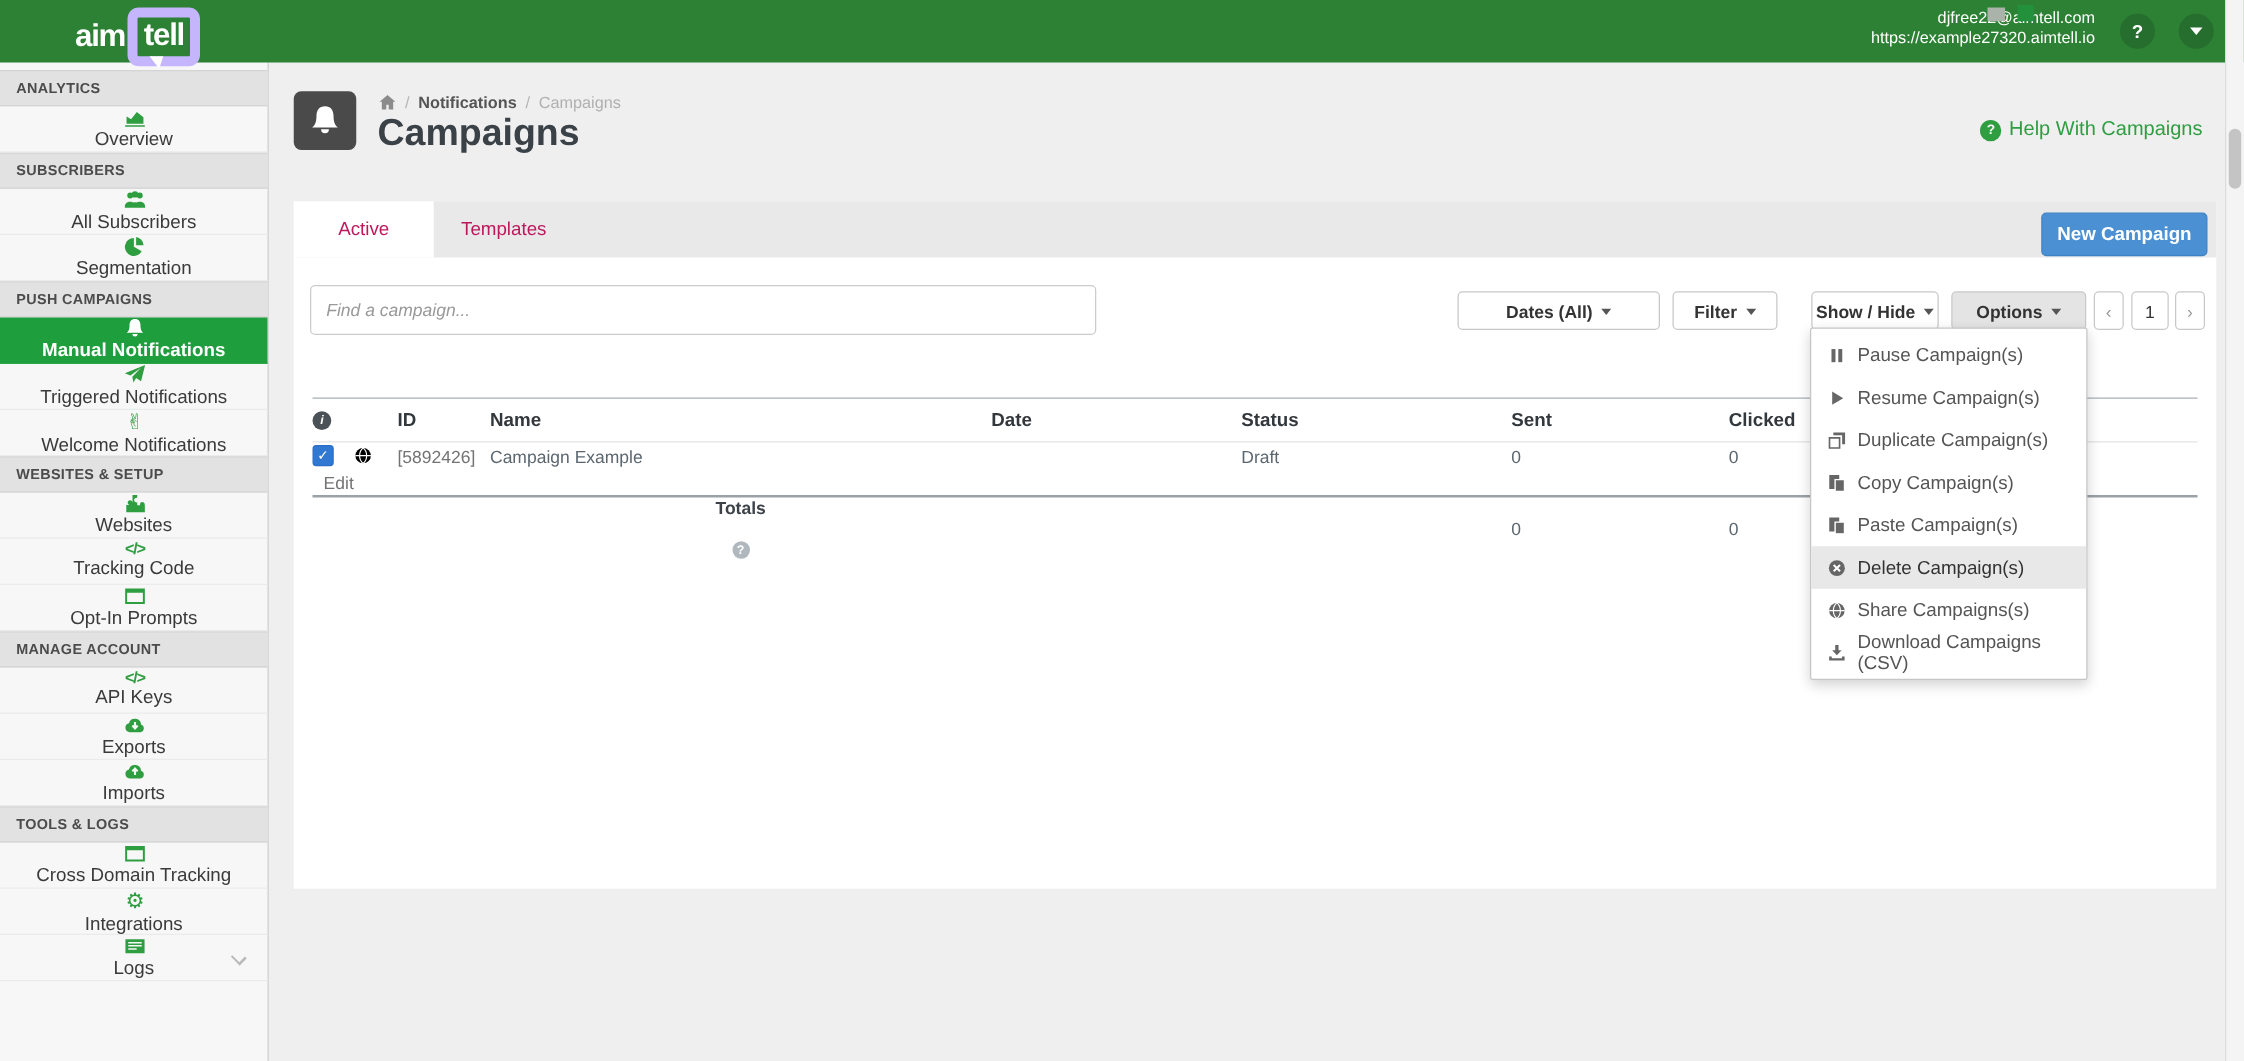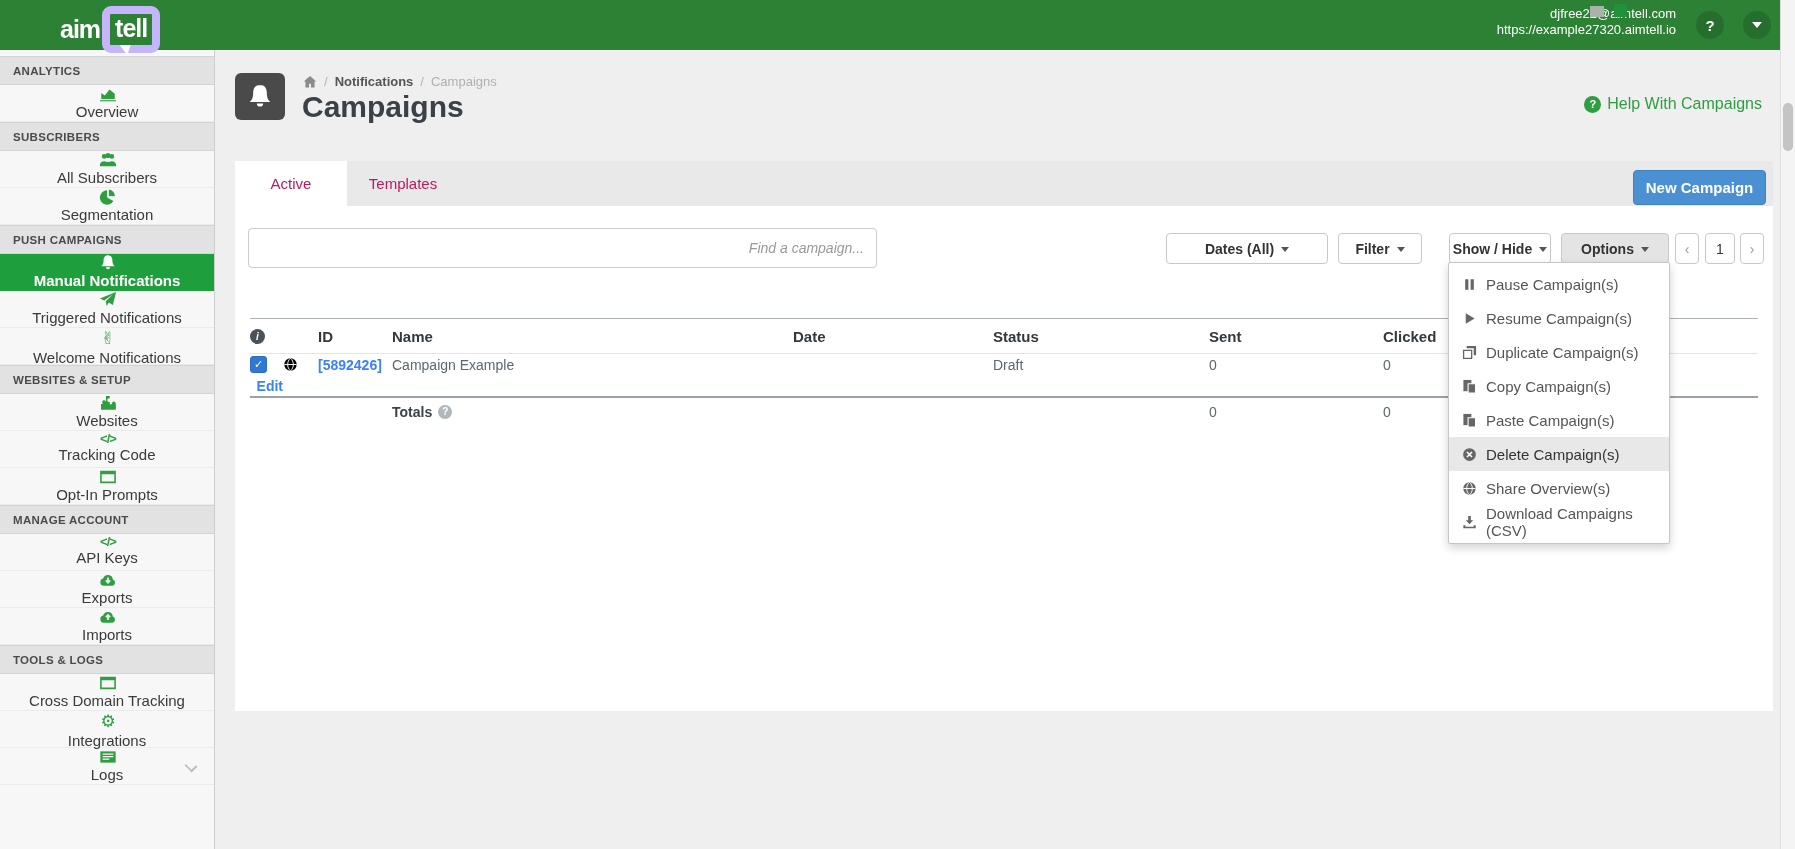--- a/index.html
+++ b/index.html
@@ -67,21 +67,21 @@
   .tab{position:absolute;top:0;height:45px;width:112px;display:flex;align-items:center;justify-content:center;
        font-size:15px;color:#be185d;cursor:pointer;}
   .tab.active{left:0;background:#fff;}
   .tab.inactive{left:112px;}
   .new-campaign{position:absolute;left:1398px;top:9px;width:133px;height:35px;background:#4a90d2;border:1px solid #3f82c4;
                 border-radius:4px;color:#fff;font-size:15px;font-weight:bold;display:flex;align-items:center;
                 justify-content:center;cursor:pointer;box-sizing:border-box;}
 
   .search-input{position:absolute;left:13px;top:67px;width:629px;height:40px;border:1px solid #ccc;border-radius:4px;
                 box-sizing:border-box;padding:0 12px;font-size:14px;font-style:italic;color:#8b5cf6;
-                font-family:"Liberation Sans","DejaVu Sans",sans-serif;text-align:right;}
+                font-family:"Liberation Sans","DejaVu Sans",sans-serif;}
   .search-input::placeholder{color:#999;font-style:italic;}
 
   .btn{position:absolute;top:72px;height:31px;background:#fff;border:1px solid #c8c8c8;border-radius:4px;
        box-sizing:border-box;display:flex;align-items:center;justify-content:center;gap:7px;
        font-size:14px;font-weight:bold;color:#333;cursor:pointer;}
   .caret-down-g{width:0;height:0;border-left:4px solid transparent;border-right:4px solid transparent;
                 border-top:5px solid #555;margin-top:2px;}
   .btn-dates{left:931px;width:162px;}
   .btn-filter{left:1103px;width:84px;}
   .btn-showhide{left:1214px;width:102px;}
@@ -101,22 +101,22 @@
   .ttotals{height:38px;font-size:14px;color:#5c6770;}
   .cell{display:flex;align-items:center;}
   .cell.right{justify-content:flex-end;}
   .info-circle{width:15px;height:15px;border-radius:50%;background:#4a5157;color:#fff;font-size:10px;font-weight:bold;
                display:flex;align-items:center;justify-content:center;font-style:italic;}
   .checkbox{width:15px;height:15px;background:#3178d2;border:1px solid #2a6ec5;border-radius:3px;color:#fff;
             display:flex;align-items:center;justify-content:center;cursor:pointer;}
   .checkbox::after{content:"✓";font-size:11px;font-weight:bold;}
   .globe-icon{color:#8e959c;display:flex;}
   .globe-icon svg{width:15px;height:15px;}
-  .link{color:#3b82f6;cursor:pointer;text-decoration:none;font-weight:bold;}
-  .totals-label{font-weight:bold;color:#3c4248;display:flex;align-items:center;gap:6px;}
+  .link{color:#737373;cursor:pointer;text-decoration:none;}
+  .totals-label{font-weight:bold;color:#3c4248;display:flex;align-items:center;gap:19px;flex-direction:column;}
   .q-circle-gray{width:14px;height:14px;border-radius:50%;background:#b0b7bd;color:#fff;font-size:10px;font-weight:bold;
                  display:flex;align-items:center;justify-content:center;}
 
   
   .menu{position:absolute;left:1213px;top:101px;width:222px;background:#fff;border:1px solid #c6c6c6;border-radius:2px;
         box-shadow:0 4px 10px rgba(0,0,0,.18);padding:4px 0;z-index:8;box-sizing:border-box;}
   .menu-item{height:34px;display:flex;align-items:center;padding-left:12px;font-size:15px;color:#555;cursor:pointer;gap:8px;}
   .menu-item.highlight{background:#e8e8e8;color:#333;}
   .mi-icon{width:17px;display:flex;align-items:center;justify-content:center;color:#666;flex:none;}
   .mi-icon svg{width:15px;height:15px;fill:currentColor;}
@@ -493,21 +493,21 @@
           </svg>
         </span>
       <span>Delete Campaign(s)</span>
     </div>
     <div class="menu-item">
       <span class="mi-icon">
           <svg>
             <use href="#i-globe"></use>
           </svg>
         </span>
-      <span>Share Overview(s)</span>
+      <span>Share Campaigns(s)</span>
     </div>
     <div class="menu-item">
       <span class="mi-icon">
           <svg>
             <use href="#i-download"></use>
           </svg>
         </span>
       <span>Download Campaigns (CSV)</span>
     </div>
   </div>

